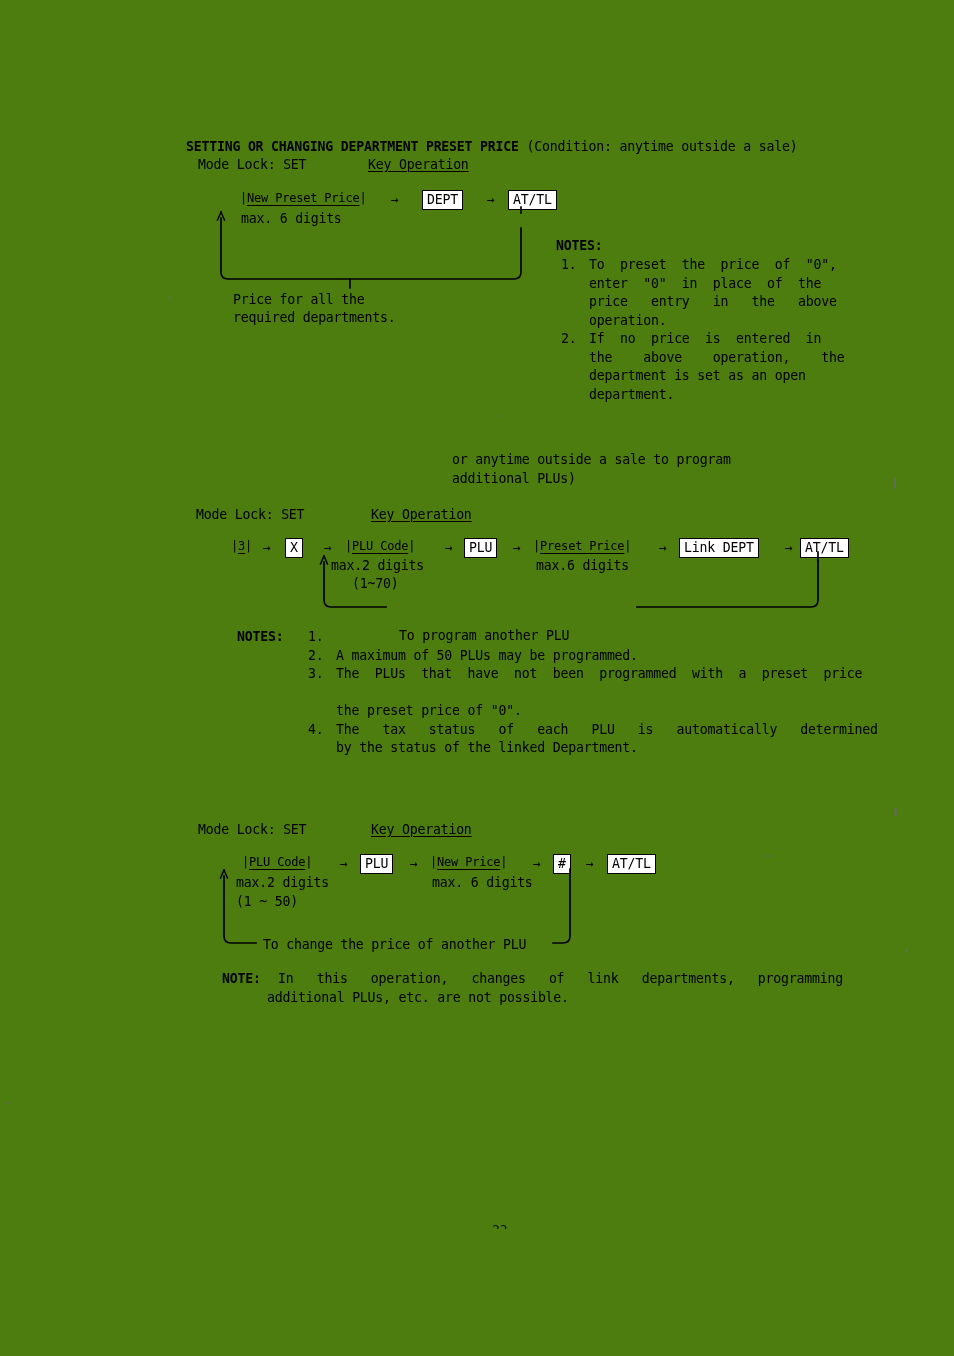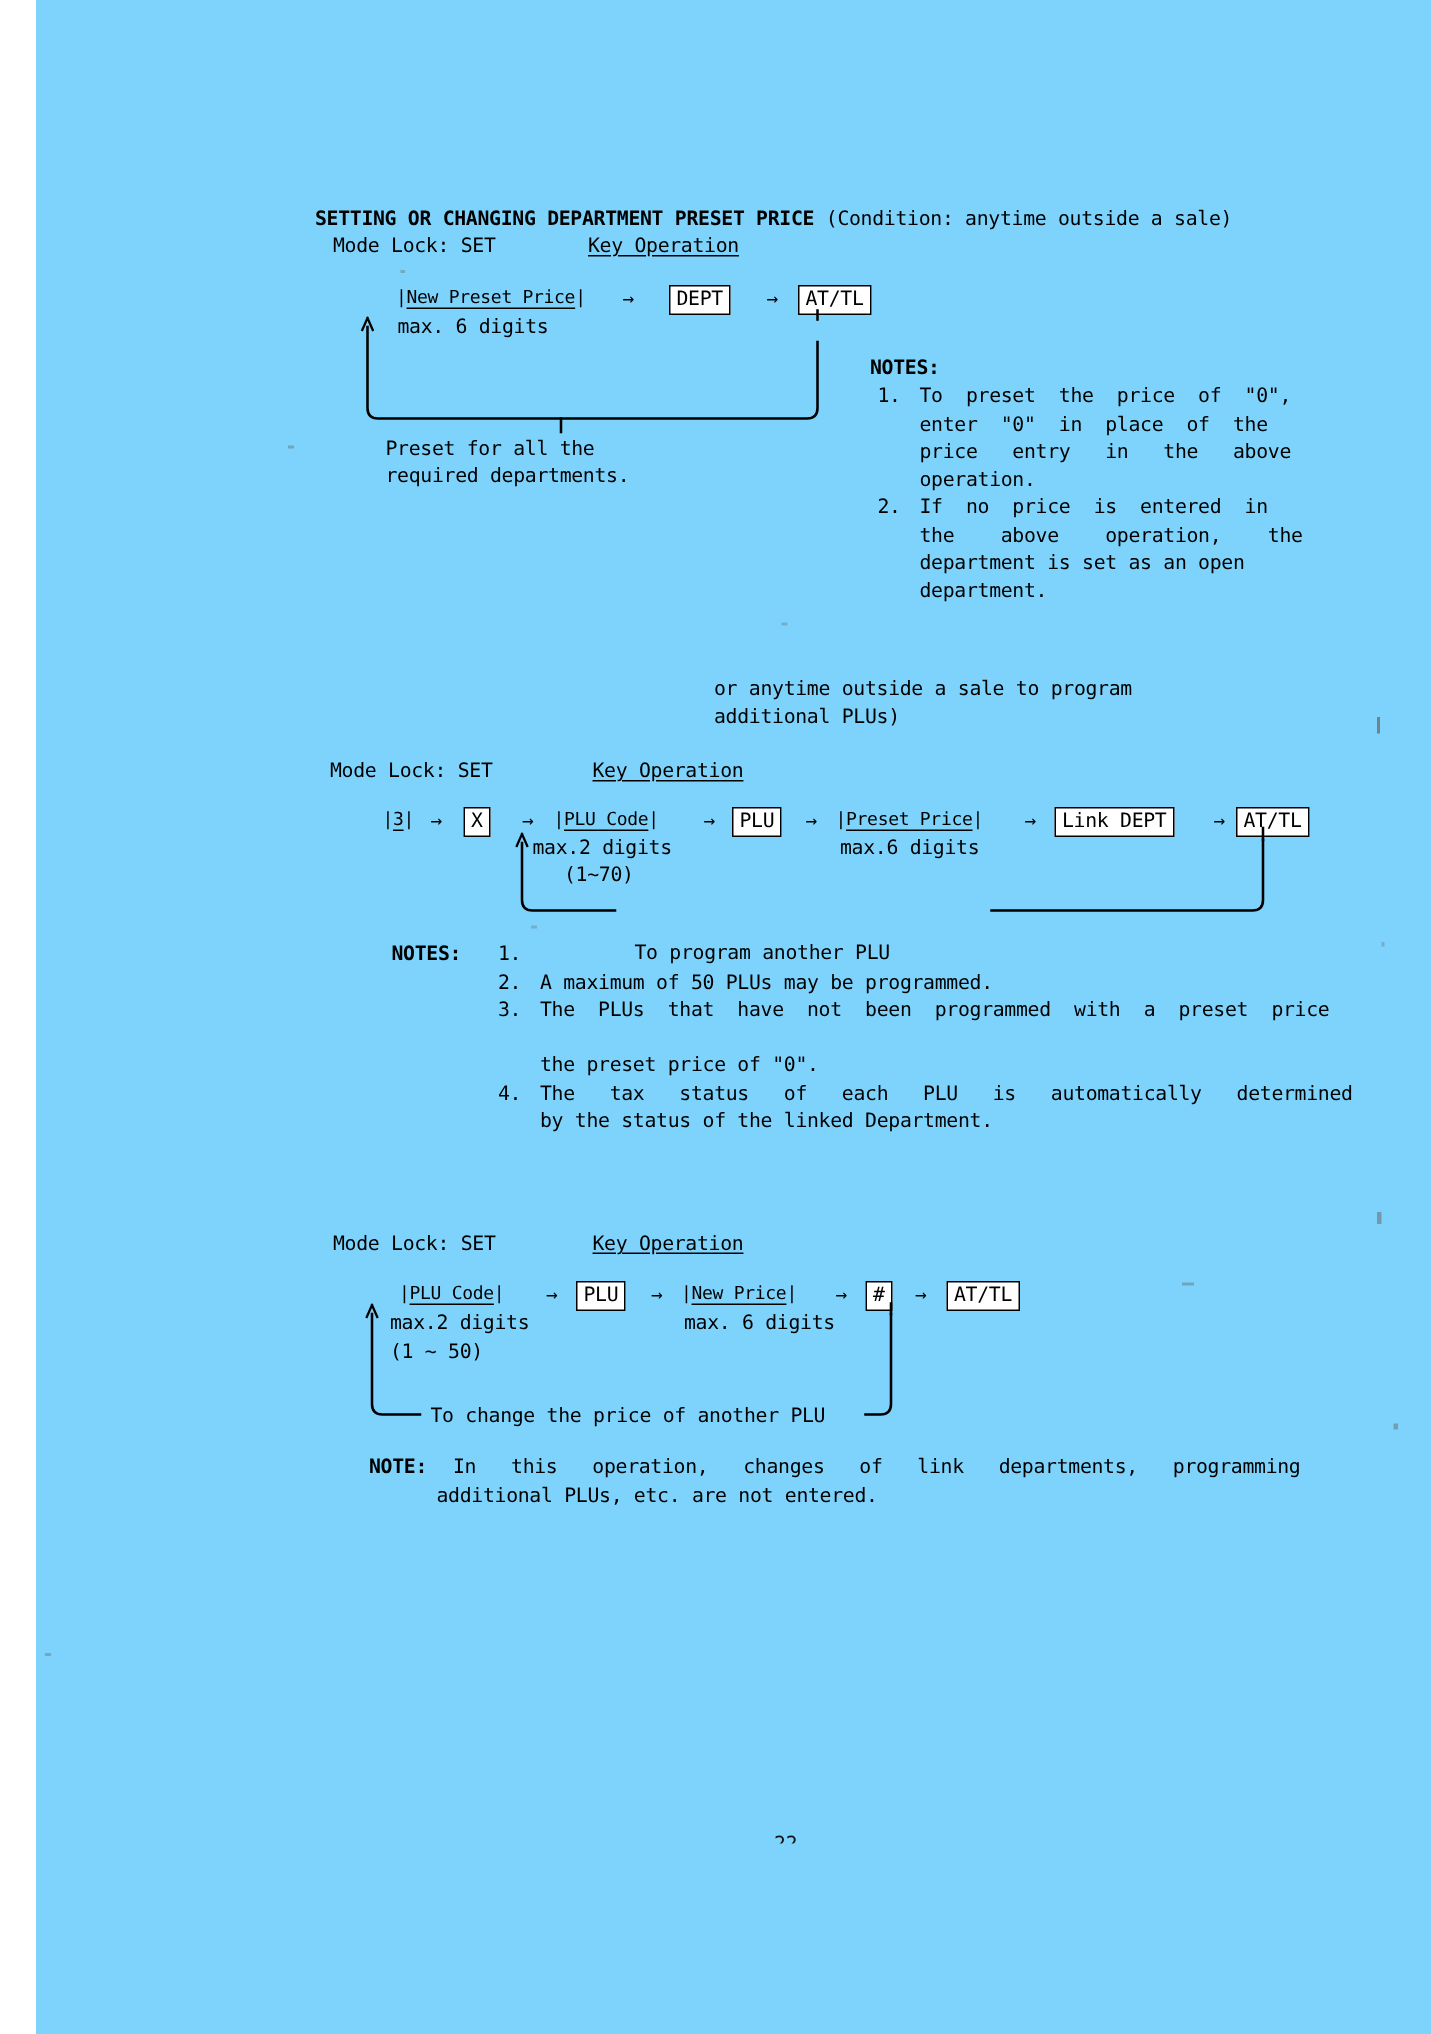--- a/index.html
+++ b/index.html
@@ -11,22 +11,21 @@
     width: 954px;
     height: 1356px;
     position: relative;
     font-family: "DejaVu Sans Mono", "Liberation Mono", monospace;
     color: #000000;
     overflow: hidden;
   }
   .page {
     position: absolute;
     inset: 0;
-    background: #7dd3fc;
-    margin-left: 24px;
+    background: #4d7c0f;
   }
 
   
   .sec-head {
     position: absolute;
     font-size: 13.2px;
     letter-spacing: -0.2px;
     white-space: pre;
     line-height: 19px;
   }
@@ -118,21 +117,21 @@
   <div class="txt u" style="left:368px; top:156px;">Key Operation</div>
 
   <div class="field" style="left:240px; top:192px;"><span class="bar">|</span><span class="inner">New Preset Price</span><span class="bar">|</span></div>
   <div class="arrow" style="left:391px; top:193px;">→</div>
   <div class="keybox" style="left:422px; top:190px;">DEPT</div>
   <div class="arrow" style="left:487px; top:193px;">→</div>
   <div class="keybox" style="left:508px; top:190px;">AT/TL</div>
 
   <div class="txt" style="left:241px; top:210px;">max. 6 digits</div>
 
-  <div class="txt" style="left:233px; top:291px;">Preset for all the</div>
+  <div class="txt" style="left:233px; top:291px;">Price for all the</div>
   <div class="txt" style="left:233px; top:309px;">required departments.</div>
 
   <div class="txt bold" style="left:556px; top:237px;">NOTES:</div>
 
   <div class="note-line" style="left:561px; top:256px;">1.</div>
   <div class="note-line" style="left:589px; top:256px;">To  preset  the  price  of  "0",</div>
   <div class="note-line" style="left:589px; top:274.5px;">enter  "0"  in  place  of  the</div>
   <div class="note-line" style="left:589px; top:293px;">price   entry   in   the   above</div>
   <div class="note-line" style="left:589px; top:311.5px;">operation.</div>
 
@@ -197,21 +196,21 @@
   <div class="keybox" style="left:607px; top:854px;">AT/TL</div>
 
   <div class="txt" style="left:236px; top:874px;">max.2 digits</div>
   <div class="txt" style="left:236px; top:893px;">(1 ~ 50)</div>
   <div class="txt" style="left:432px; top:874px;">max. 6 digits</div>
 
   <div class="txt" style="left:263px; top:936px;">To change the price of another PLU</div>
 
   <div class="txt bold" style="left:222px; top:970px;">NOTE:</div>
   <div class="note-line" style="left:278px; top:970px;">In   this   operation,   changes   of   link   departments,   programming</div>
-  <div class="note-line" style="left:267px; top:988.5px;">additional PLUs, etc. are not entered.</div>
+  <div class="note-line" style="left:267px; top:988.5px;">additional PLUs, etc. are not possible.</div>
 
   <svg class="loops" viewBox="0 0 954 1356">
     <g stroke="#000" stroke-width="1.7" fill="none" stroke-linecap="square">
 
       <path d="M 521 207 L 521 213"></path>
       <path d="M 521 228 L 521 272 Q 521 279 514 279 L 228 279 Q 221 279 221 272 L 221 218"></path>
 
       <path d="M 221 212 L 217.5 220 M 221 212 L 224.5 220" stroke-width="1.5"></path>
 
       <path d="M 350 279 L 350 288"></path>

